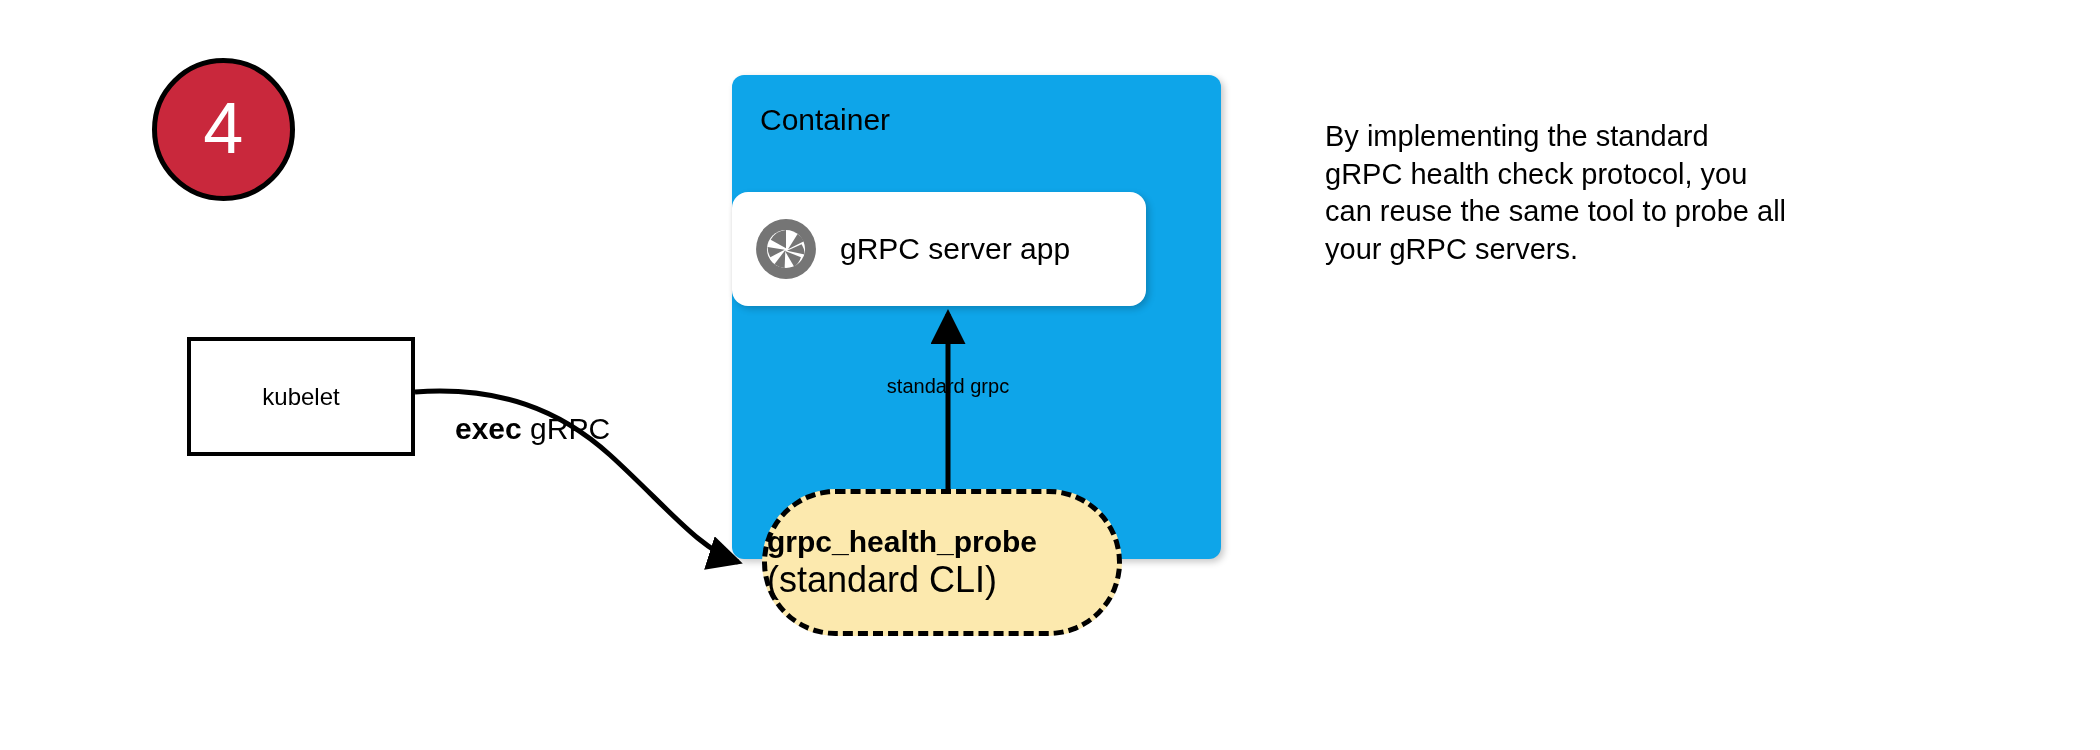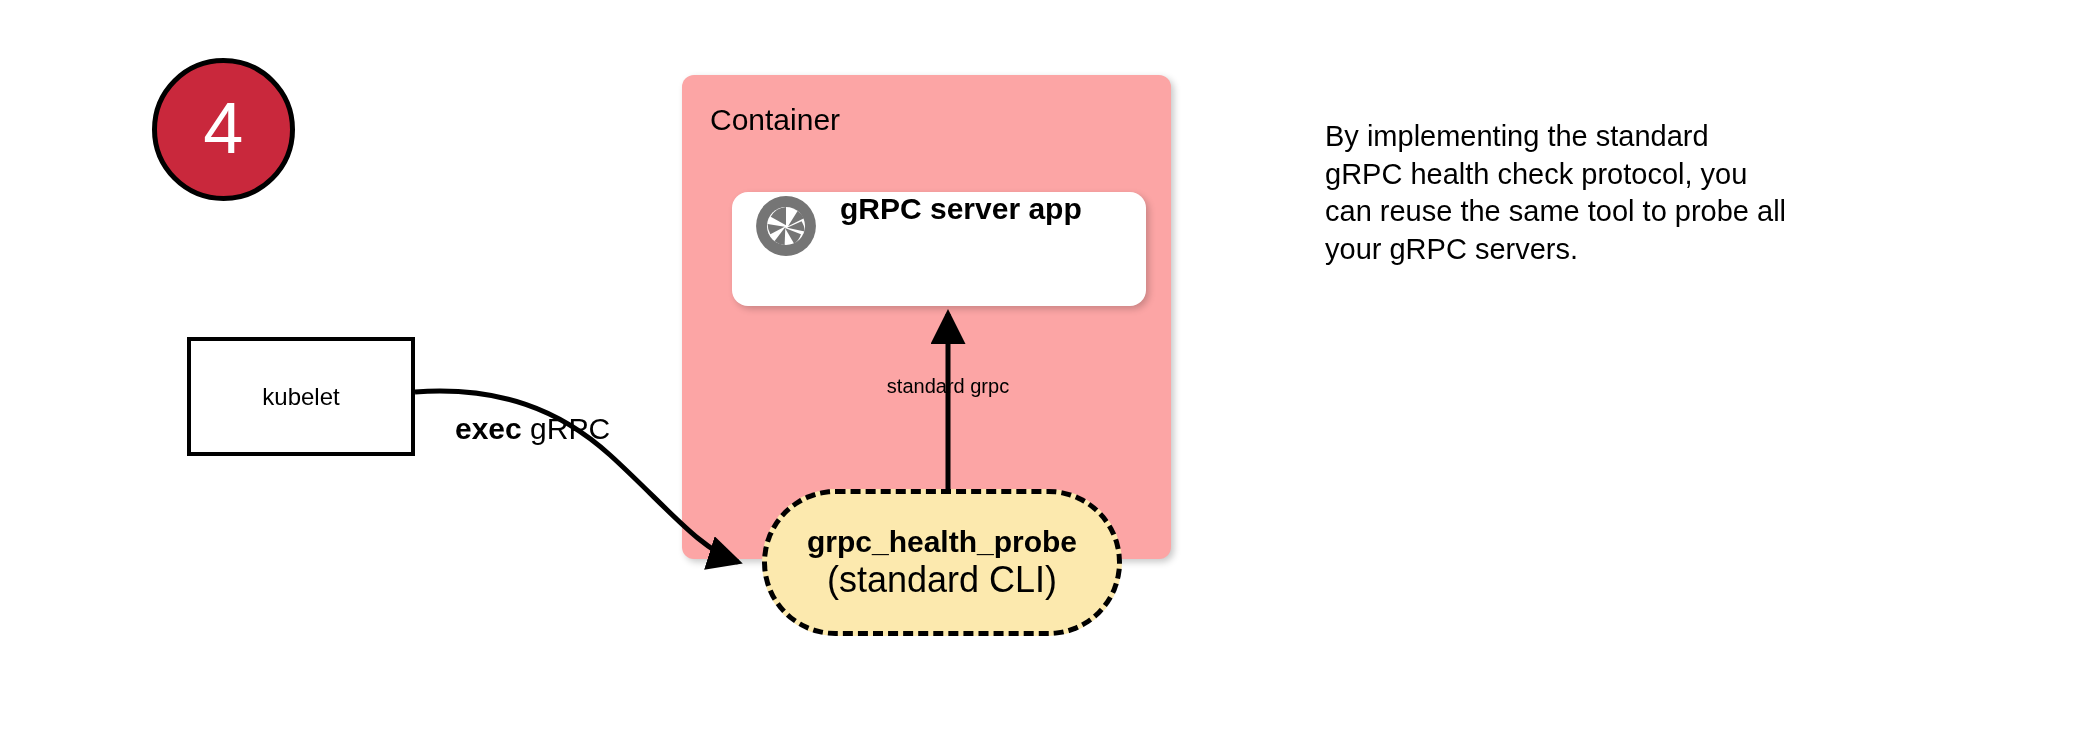--- a/index.html
+++ b/index.html
@@ -59,25 +59,25 @@
     justify-content: center;
   }
   .kubelet-label {
     font-size: 24px;
     color: #000000;
   }
 
   
   .container-panel {
     position: absolute;
-    left: 682px;
+    left: 732px;
     top: 75px;
     width: 489px;
     height: 484px;
-    background: #fca5a5;
+    background: #0ea5e9;
     border-radius: 12px;
     box-shadow: 3px 3px 7px rgba(0,0,0,0.22);
   }
   .container-label {
     position: absolute;
     left: 28px;
     top: 28px;
     font-size: 30px;
     color: #000000;
     white-space: nowrap;
@@ -87,23 +87,23 @@
   .grpc-app-card {
     position: absolute;
     left: 732px;
     top: 192px;
     width: 414px;
     height: 114px;
     background: #ffffff;
     border-radius: 16px;
     box-shadow: 3px 3px 7px rgba(0,0,0,0.20);
     display: flex;
+    align-items: center;
     padding-left: 20px;
     box-sizing: border-box;
-    font-weight: bold;
   }
   .grpc-app-icon {
     width: 68px;
     height: 68px;
     flex: 0 0 68px;
     display: block;
   }
   .grpc-app-label {
     font-size: 30px;
     margin-left: 20px;
@@ -117,21 +117,21 @@
     left: 762px;
     top: 489px;
     width: 360px;
     height: 147px;
     background: #fce9ae;
     border: 5px dashed #000000;
     border-radius: 74px;
     box-sizing: border-box;
     display: flex;
     flex-direction: column;
-    align-items: center;
+    align-items: flex-start;
     justify-content: center;
   }
   .health-probe-title {
     font-size: 30px;
     font-weight: bold;
     color: #000000;
     white-space: nowrap;
     line-height: 1.18;
   }
   .health-probe-subtitle {

